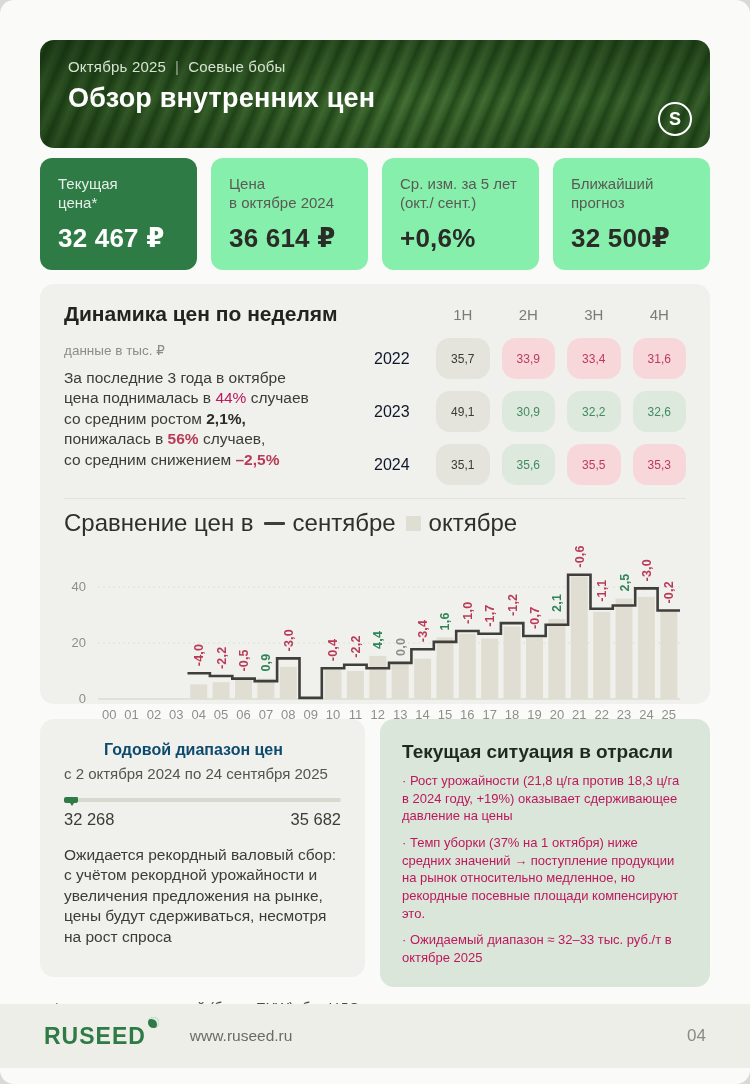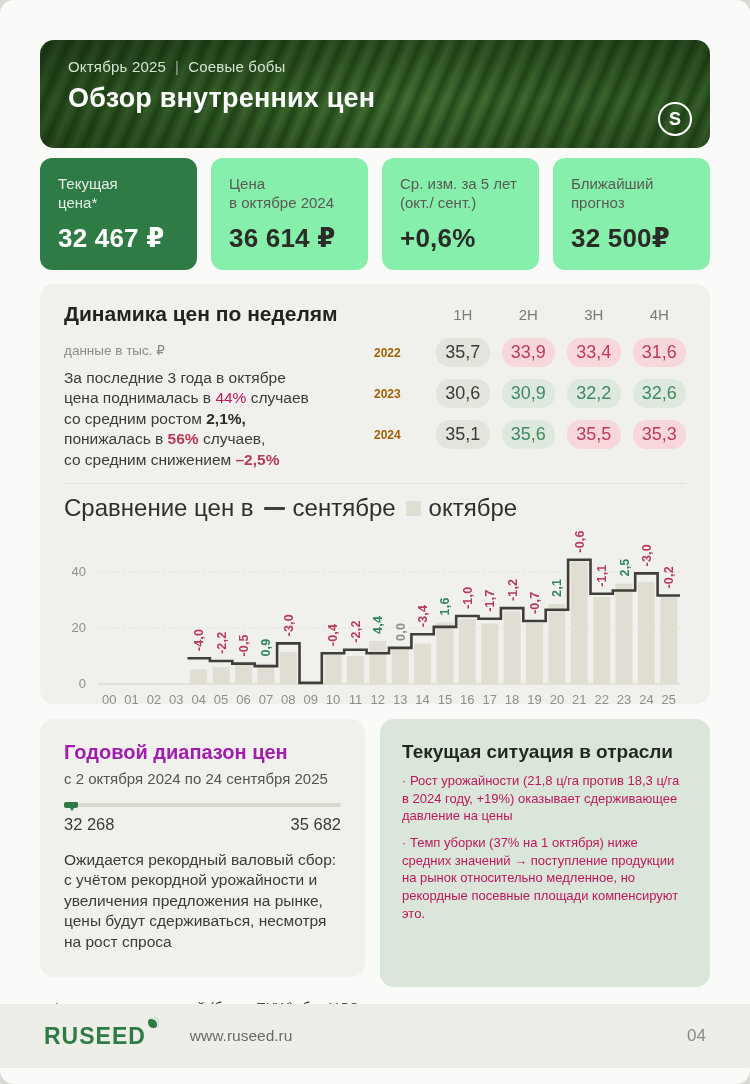--- a/index.html
+++ b/index.html
@@ -53,43 +53,43 @@
   .dyn-left{width:292px;flex:none;}
   .dyn-title{font-size:21px;font-weight:700;color:#23231f;}
   .dyn-caption{margin-top:16px;font-size:13.5px;color:#8d8d87;}
   .dyn-text{margin-top:10px;font-size:15.5px;line-height:1.32;color:#3c3c37;white-space:pre-line;}
   .t-up{color:#be185d;font-weight:400;}
   .t-dark{color:#2b2b27;font-weight:700;}
   .t-down{color:#b93a56;font-weight:700;}
 
   .weeks-table{flex:1;display:grid;grid-template-columns:50px repeat(4,1fr);gap:12px;align-content:start;}
   .wt-head{height:24px;display:flex;align-items:center;justify-content:center;font-size:15px;color:#7c7c76;}
-  .wt-year{display:flex;align-items:center;font-size:12px;color:#a16207;font-weight:bold;}
-  .wt-cell{height:29px;border-radius:14px;display:flex;align-items:center;justify-content:center;font-size:18px;}
+  .wt-year{display:flex;align-items:center;font-size:16px;color:#0f172a;}
+  .wt-cell{height:41px;border-radius:14px;display:flex;align-items:center;justify-content:center;font-size:12px;}
   .wt-cell.neutral{background:#e4e4dd;color:#3a3a36;}
   .wt-cell.up{background:#dde9dd;color:#3f8a60;}
   .wt-cell.down{background:#f8d7db;color:#bc3c58;}
 
   .divider{border:none;border-top:1px solid #e3e3db;margin:13px 0 10px 0;}
 
   .chart-head{display:flex;align-items:center;gap:10px;font-size:24px;color:#2f2f2b;}
   .legend-item{display:flex;align-items:center;gap:8px;}
   .legend-dash{width:21px;height:3px;background:#3f3e3a;border-radius:1px;}
   .legend-square{width:15px;height:15px;background:#deded3;}
   .chart-wrap{margin-top:4px;}
   .ytick,.xtick{fill:#8f8f8a;font-size:13px;}
   .difflab{font-size:12.5px;font-weight:700;letter-spacing:.2px;}
 
   
   .bottom{display:flex;gap:15px;margin-top:15px;align-items:flex-start;}
   .range-card{
     width:325px;flex:none;height:258px;border-radius:14px;background:#f0f0ec;
     padding:22px 24px;box-sizing:border-box;
   }
-  .range-title{font-size:20px;font-weight:700;color:#a21caf;}
+  .range-title{font-size:16px;font-weight:700;color:#0c4a6e;margin-left:40px;}
   .range-sub{margin-top:6px;font-size:15px;color:#55554f;}
   .slider{margin-top:16px;position:relative;}
   .slider-marker{
     position:absolute;left:2px;top:-1px;width:0;height:0;
     border-left:6px solid transparent;border-right:6px solid transparent;border-top:9px solid #2e7b46;
   }
   .slider-track{margin-top:12px;position:relative;height:4px;background:#d8d8cf;border-radius:2px;}
   .slider-fill{position:absolute;left:0;top:-1px;height:6px;width:5%;background:#2e7b46;border-radius:2px;}
   .range-labels{display:flex;justify-content:space-between;margin-top:8px;font-size:16.5px;color:#3c3c37;}
   .range-note{margin-top:16px;font-size:15.5px;line-height:1.32;color:#3c3c37;}
@@ -169,21 +169,21 @@
             <div class="wt-head">1Н</div>
             <div class="wt-head">2Н</div>
             <div class="wt-head">3Н</div>
             <div class="wt-head">4Н</div>
             <div class="wt-year">2022</div>
             <div class="wt-cell neutral">35,7</div>
             <div class="wt-cell down">33,9</div>
             <div class="wt-cell down">33,4</div>
             <div class="wt-cell down">31,6</div>
             <div class="wt-year">2023</div>
-            <div class="wt-cell neutral">30,6</div>
+            <div class="wt-cell neutral">49,1</div>
             <div class="wt-cell up">30,9</div>
             <div class="wt-cell up">32,2</div>
             <div class="wt-cell up">32,6</div>
             <div class="wt-year">2024</div>
             <div class="wt-cell neutral">35,1</div>
             <div class="wt-cell up">35,6</div>
             <div class="wt-cell down">35,5</div>
             <div class="wt-cell down">35,3</div>
           </div>
       </div>
@@ -297,20 +297,21 @@
           <span>32 268</span>
           <span>35 682</span>
         </div>
         <div class="range-note">Ожидается рекордный валовый сбор: с учётом рекордной урожайности и увеличения предложения на рынке, цены будут сдерживаться, несмотря на рост спроса</div>
       </div>
 
       <div class="situation-card">
         <div class="situation-title">Текущая ситуация в отрасли</div>
         <p>· Рост урожайности (21,8 ц/га против 18,3 ц/га в 2024 году, +19%) оказывает сдерживающее давление на цены</p>
         <p>· Темп уборки (37% на 1 октября) ниже средних значений → поступление продукции на рынок относительно медленное, но рекордные посевные площади компенсируют это.</p>
+        <p>· Ожидаемый диапазон ≈ 32–33 тыс. руб./т в октябре 2025</p>
       </div>
     </section>
 
     <div class="footnote">*цена производителей (базис EXW), без НДС</div>
   </div>
 
   <footer class="footer">
     <div class="brand"><span>RUSEED</span><span class="tm"></span></div>
     <a class="footer-url" href="#">www.ruseed.ru</a>
     <div class="footer-page">04</div>

